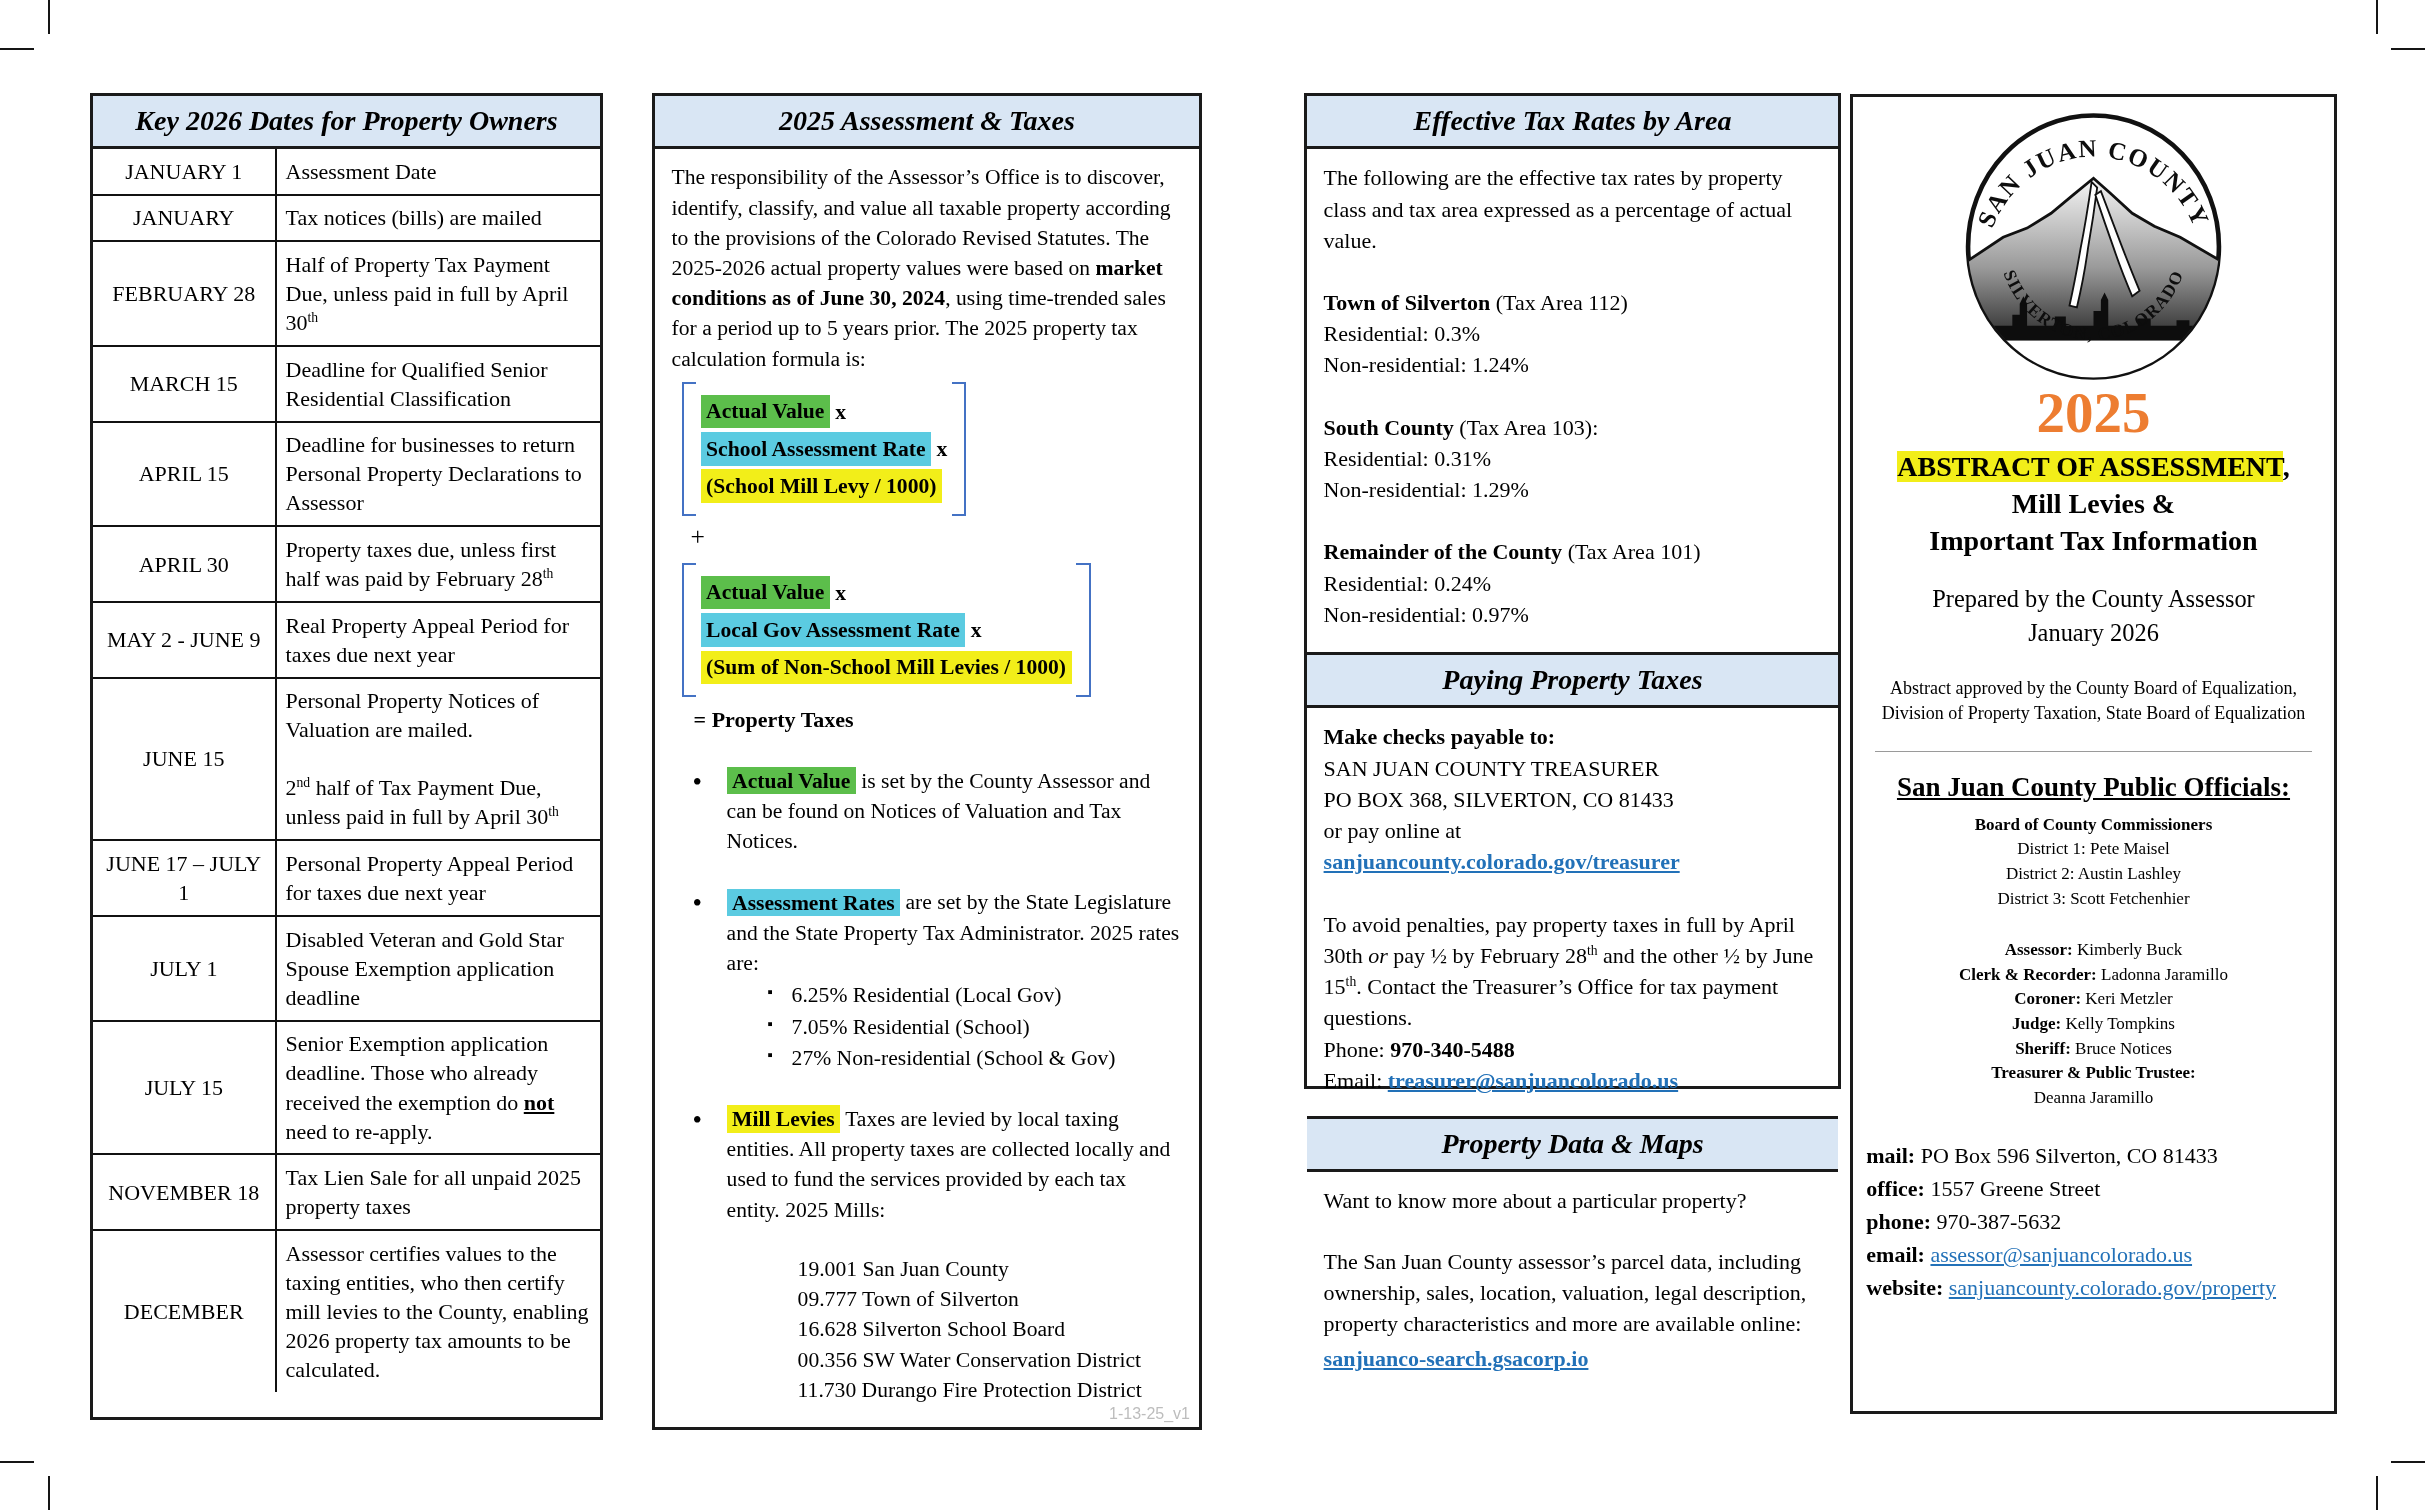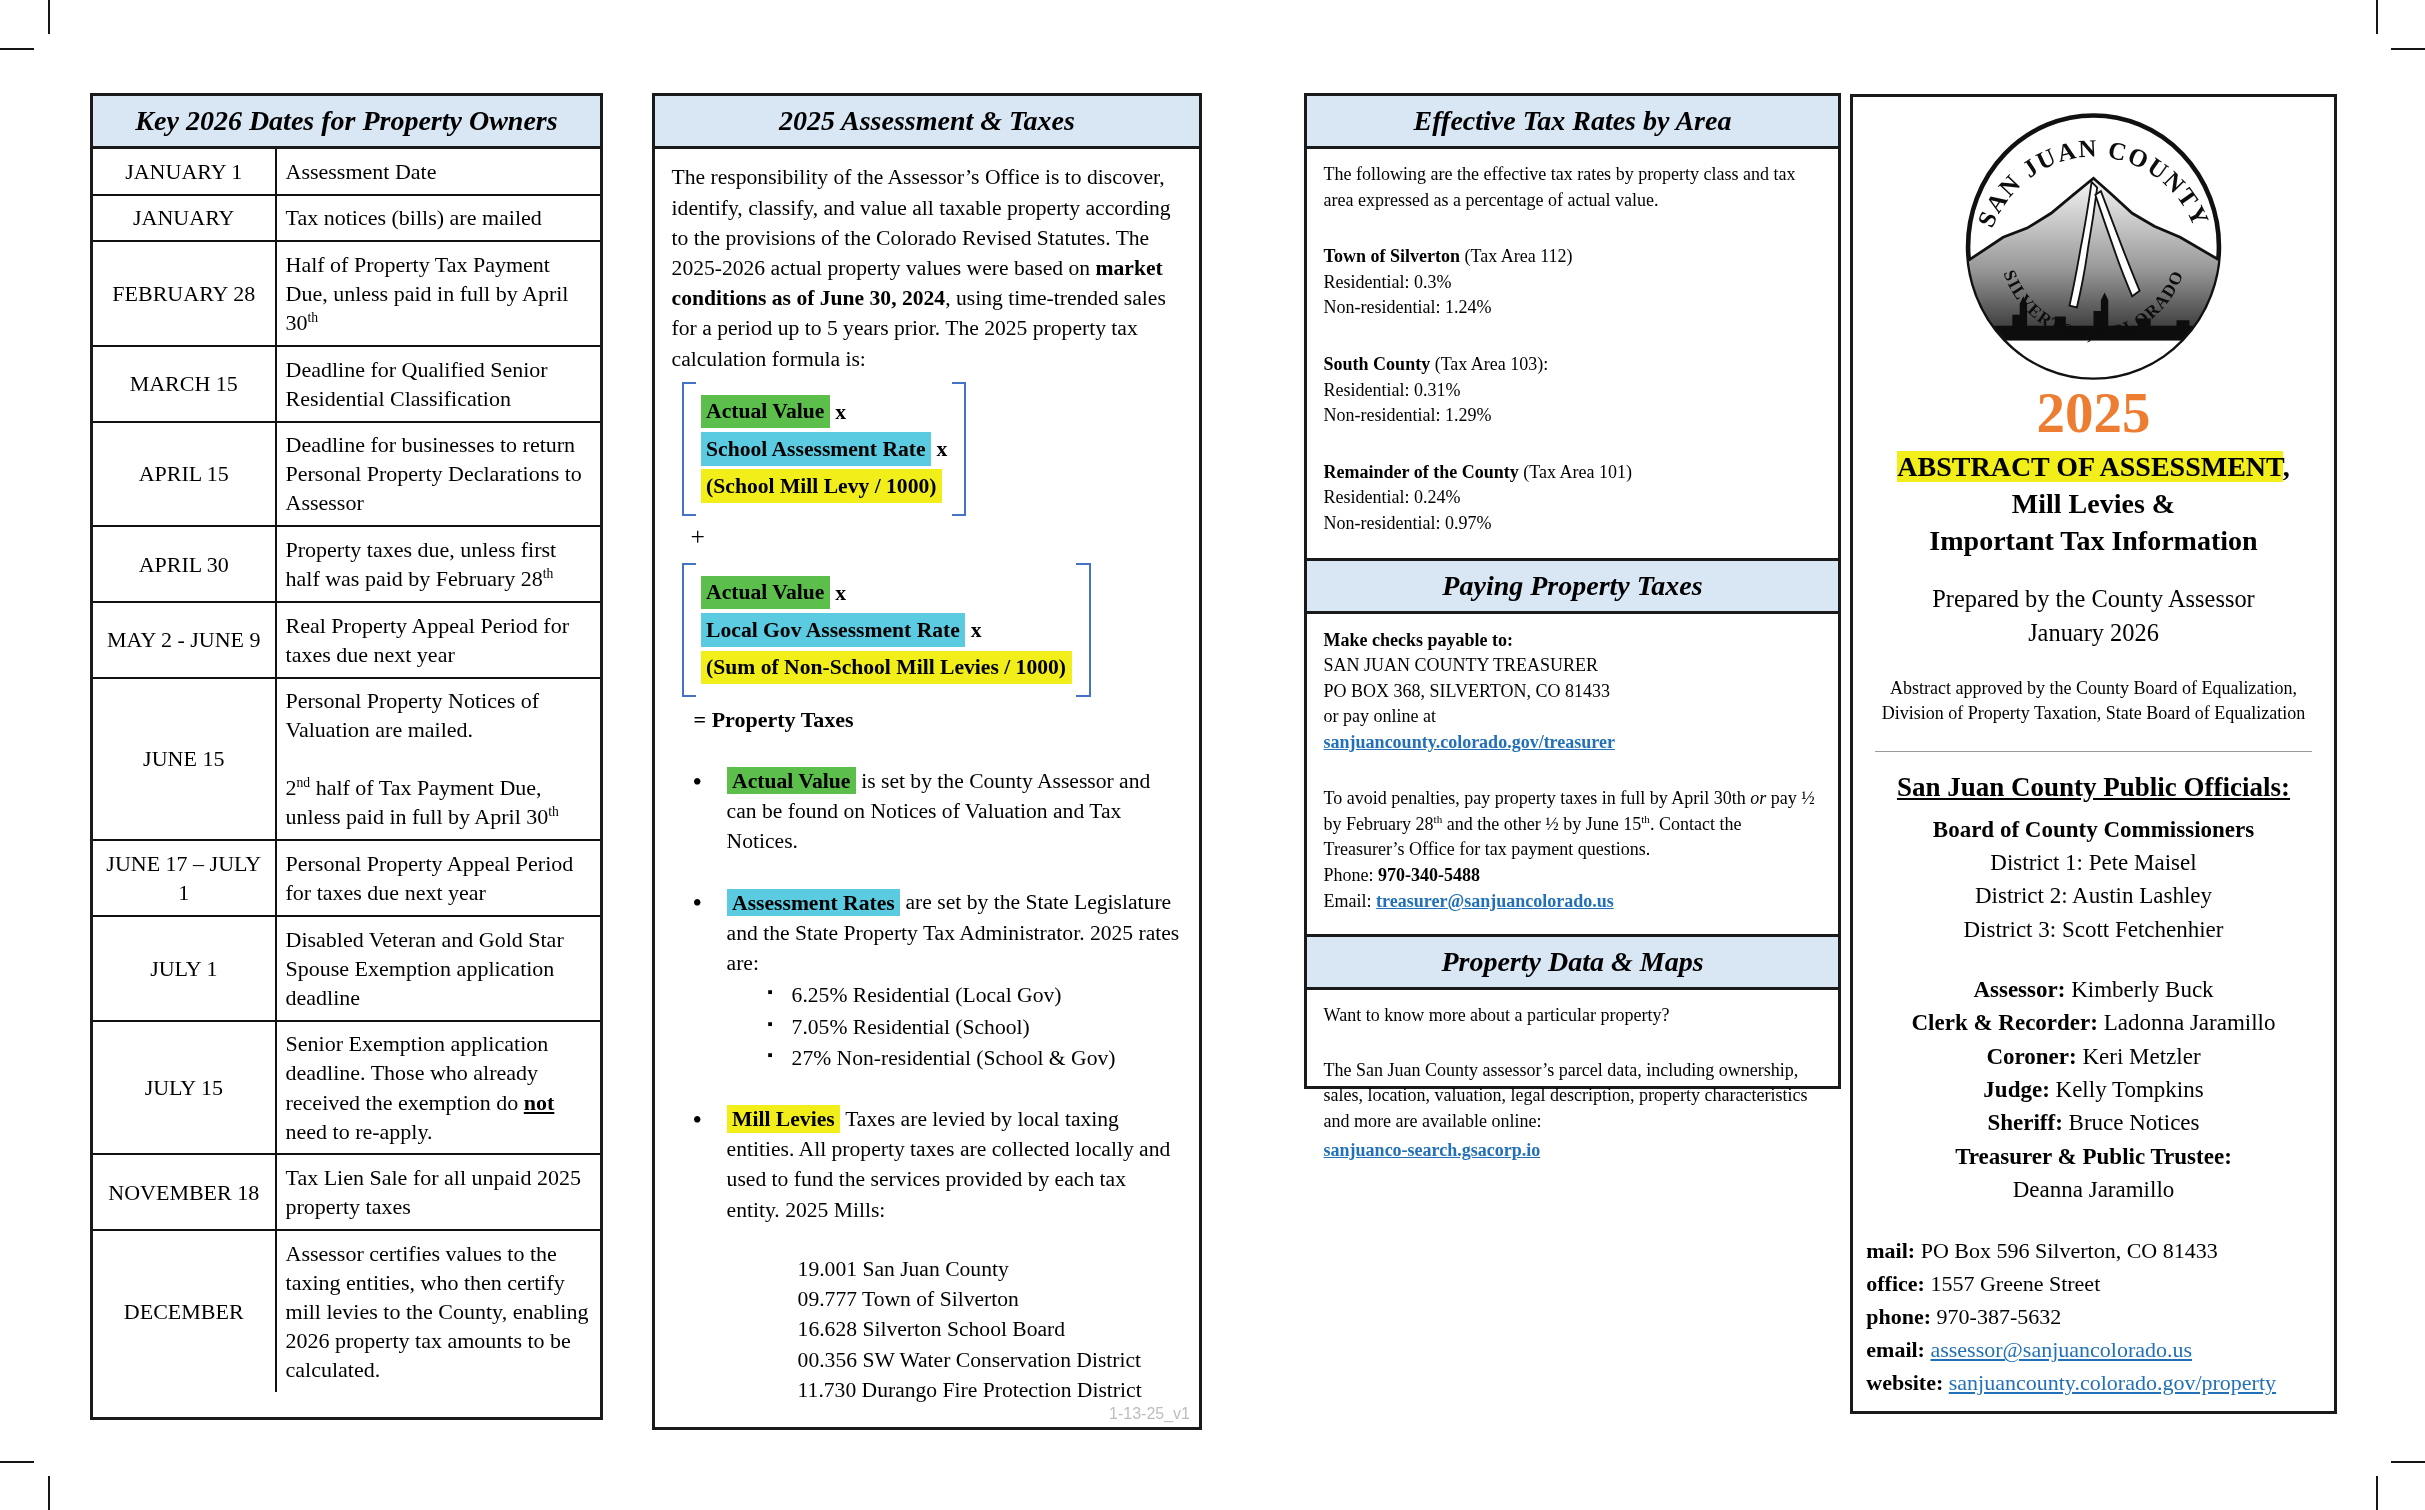--- a/index.html
+++ b/index.html
@@ -38,37 +38,37 @@
   ul.main{list-style:none;margin:30px 0 0 0;padding:0 0 0 55px;}
   ul.main>li{position:relative;margin-bottom:31px;}
   ul.main>li::before{content:"•";position:absolute;left:-34px;top:-2.2px;font-size:27px;}
   ul.sub{list-style:none;margin:2.2px 0 0 0;padding-left:65px;}
   ul.sub>li{position:relative;margin:1.1px 0;}
   ul.sub>li::before{content:"▪";position:absolute;left:-24.4px;top:1.1px;font-size:15.5px;}
   .mills{margin-top:29px;padding-left:71px;}
   .version{position:absolute;right:9px;bottom:4.4px;font-size:16px;color:#BDBDBD;
         font-family:"Liberation Sans",sans-serif;}
   
-  .p3-body{padding:13.3px 16.6px;font-size:18px;line-height:1.42;}
+  .p3-body{padding:13.3px 16.6px;font-size:22px;line-height:1.42;}
   .area{margin-top:31px;}
   .link{color:#2271B8;}
   .lb{font-weight:bold;text-decoration:underline;}
   .lu{text-decoration:underline;}
   .it{font-style:italic;}
   .b{font-weight:bold;}
   
   .p4-body{padding:10px 13.3px;text-align:center;}
   .logo-wrap{margin:3.3px auto 0 auto;width:277px;height:273px;}
   .year{color:#ED7D31;font-weight:bold;font-size:57px;margin:1.1px 0 7.8px 0;line-height:1;}
   .abstract{font-weight:bold;font-size:28px;line-height:1.32;}
   .prepared{font-size:24.4px;margin-top:22px;line-height:1.4;}
   .approved{font-size:18px;margin-top:25.5px;line-height:1.4;padding:0 4.4px;}
   .divider{border:none;border-top:1.1px solid #9a9a9a;margin:24.4px 9px 0 9px;}
   .officials-title{font-size:27px;font-weight:bold;text-decoration:underline;margin:20px 0 10px 0;}
-  .off{font-size:23px;line-height:1.45;}
+  .off{font-size:17px;line-height:1.45;}
   .off-gap{height:27px;}
   .contact{text-align:left;font-size:22px;margin-top:28px;line-height:1.5;}
 </style>
 </head>
 <body>
 
 <div class="page">
 
   <div class="mark" style="left:48px;top:0;width:2.2px;height:34px;"></div>
   <div class="mark" style="left:0;top:48px;width:34px;height:2.2px;"></div>

